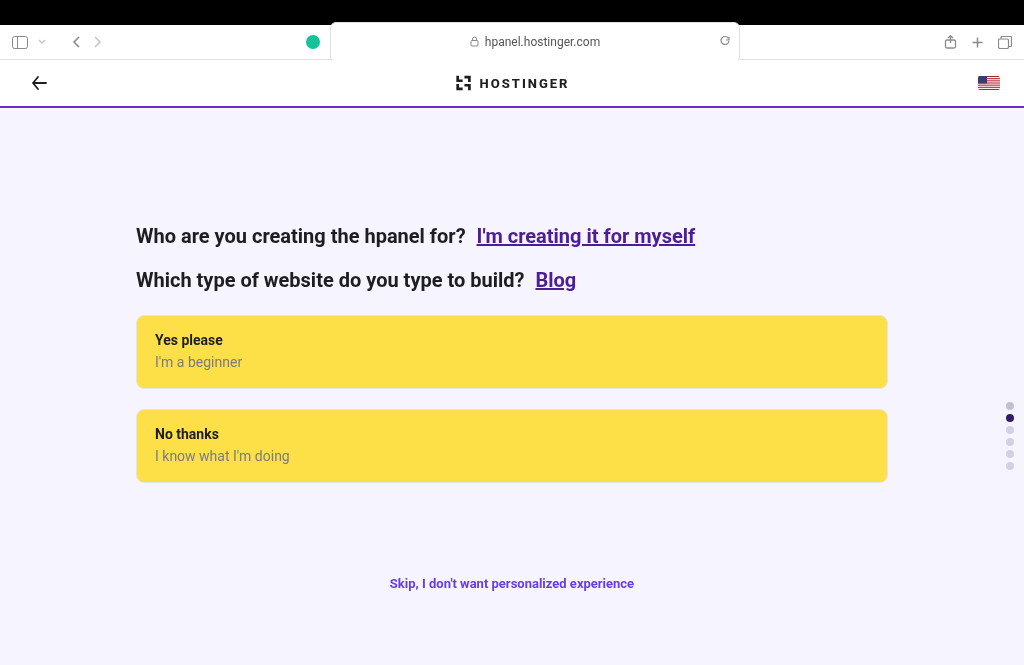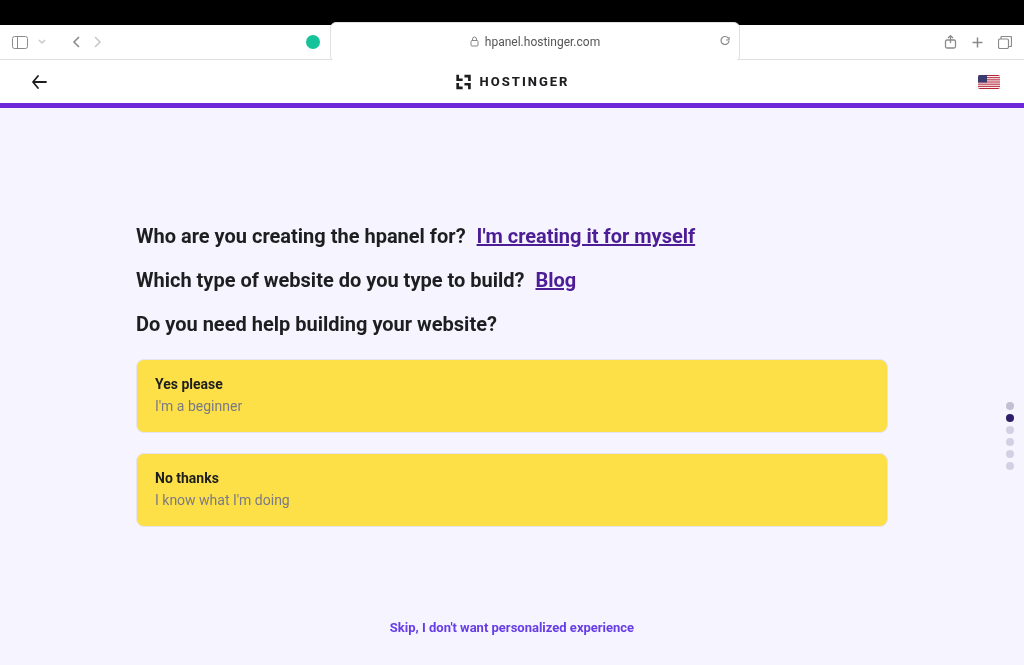--- a/index.html
+++ b/index.html
@@ -35,21 +35,21 @@
       color: #555;
       font-size: 12px;
     }
     .url-lock { color: #888; font-size: 10px; }
     .url-refresh { position: absolute; right: 8px; color: #888; font-size: 12px; }
     .chrome-right { display: flex; align-items: center; gap: 14px; }
 
     .app-header {
       height: 48px;
       background: #fff;
-      border-bottom: 5px solid #6d28d9;
+      border-bottom: 2px solid #6d28d9;
       display: flex;
       align-items: center;
       padding: 0 30px;
       position: relative;
     }
     .back-btn { color: #1d1e20; display: flex; }
     .logo-wrap {
       position: absolute;
       left: 50%;
       transform: translateX(-50%);
@@ -226,23 +226,20 @@
     <span>Who are you creating the hpanel for?</span>
     <span class="qanswer">I'm creating it for myself</span>
   </div>
 
 
   <div class="qline">
     <span>Which type of website do you type to build?</span>
     <span class="qanswer">Blog</span>
   </div>
 
-  <div class="qline">
-    <span>Do you need help building your website?</span>
-  </div>
 
   <div class="cards">
     <div class="card">
       <div class="card-title">Yes please</div>
       <div class="card-sub">I'm a beginner</div>
     </div>
     <div class="card">
       <div class="card-title">No thanks</div>
       <div class="card-sub">I know what I'm doing</div>
     </div>

